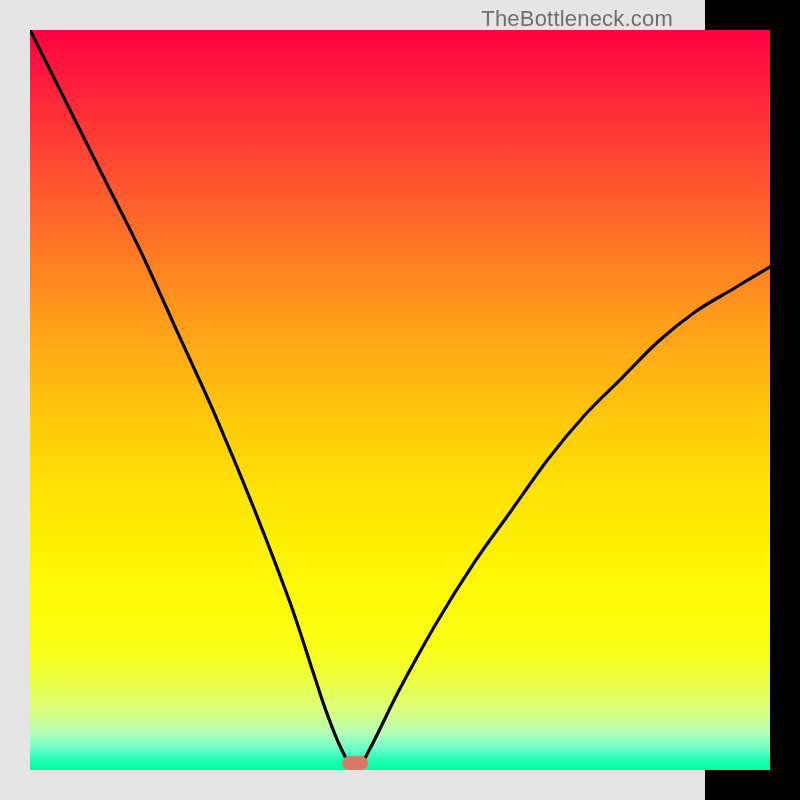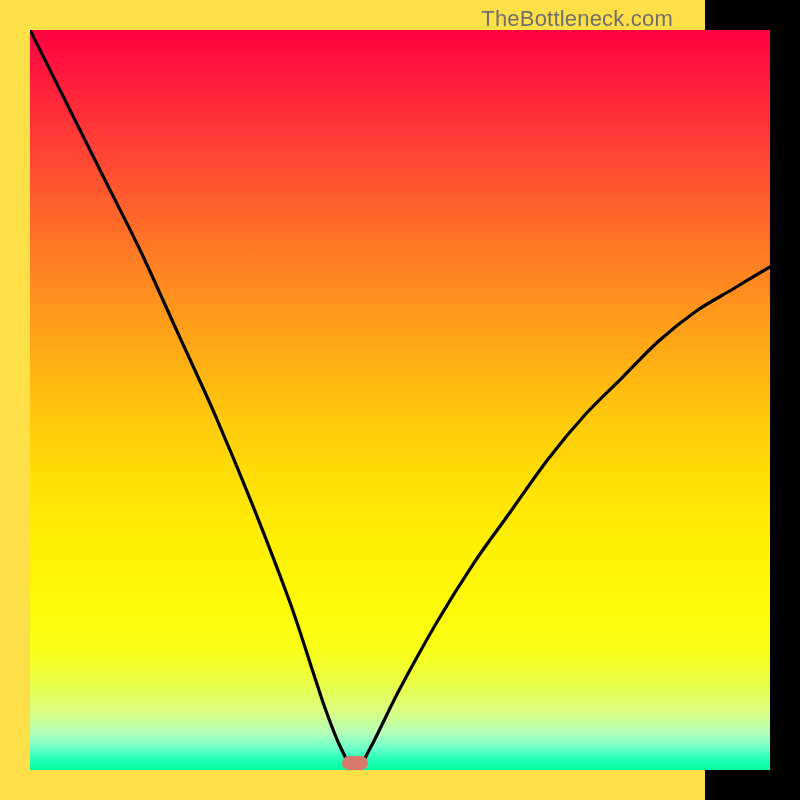--- a/index.html
+++ b/index.html
@@ -8,21 +8,21 @@
     width: 800px;
     height: 800px;
     background: #000;
     overflow: hidden;
     font-family: Arial, Helvetica, sans-serif;
   }
   .frame {
     position: relative;
     width: 705px;
     height: 800px;
-    background: #fde047;
+    background: #e5e5e5;
   }
   .plot-area {
     position: absolute;
     left: 30px;
     top: 30px;
     width: 740px;
     height: 740px;
     background: linear-gradient(to bottom,
       #ff0040 0%,
       #ff1a3d 6%,

